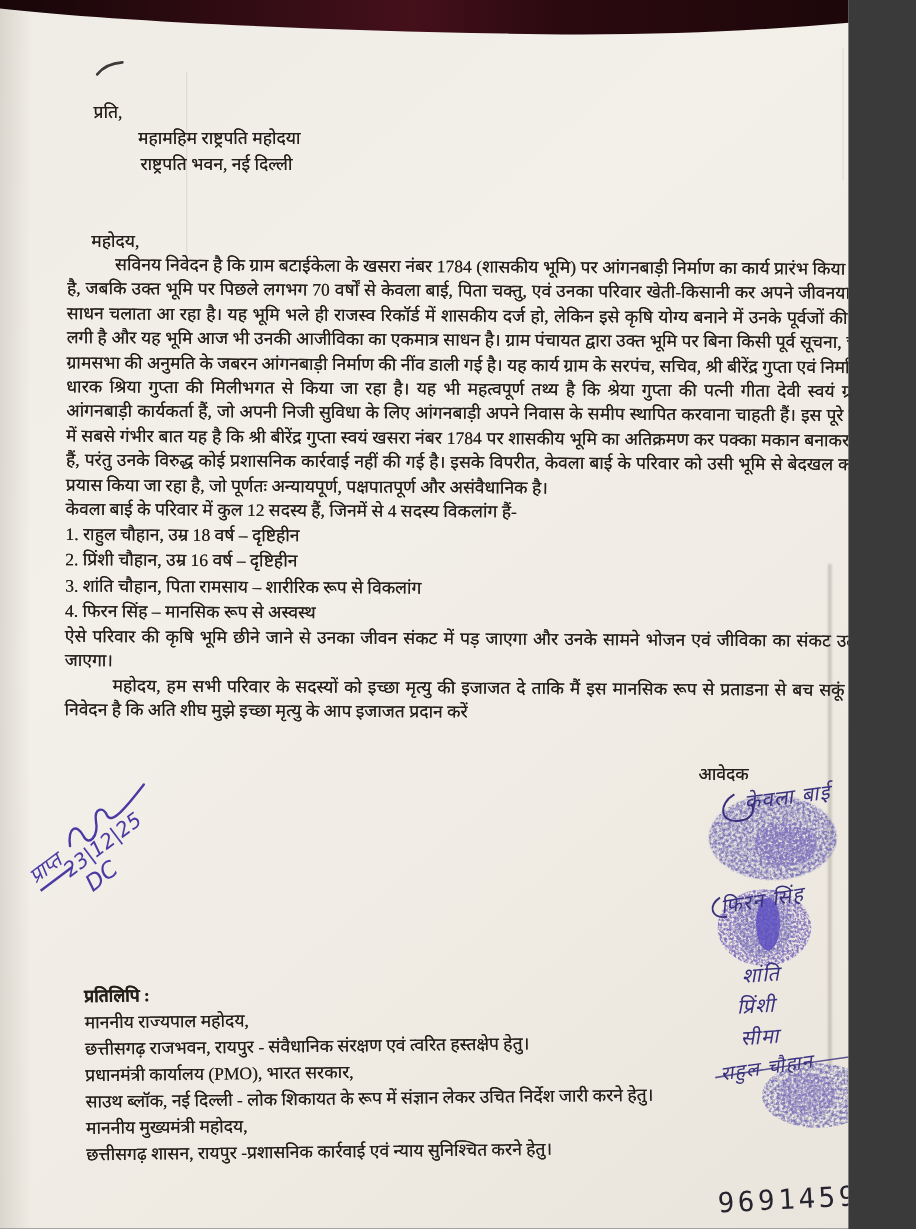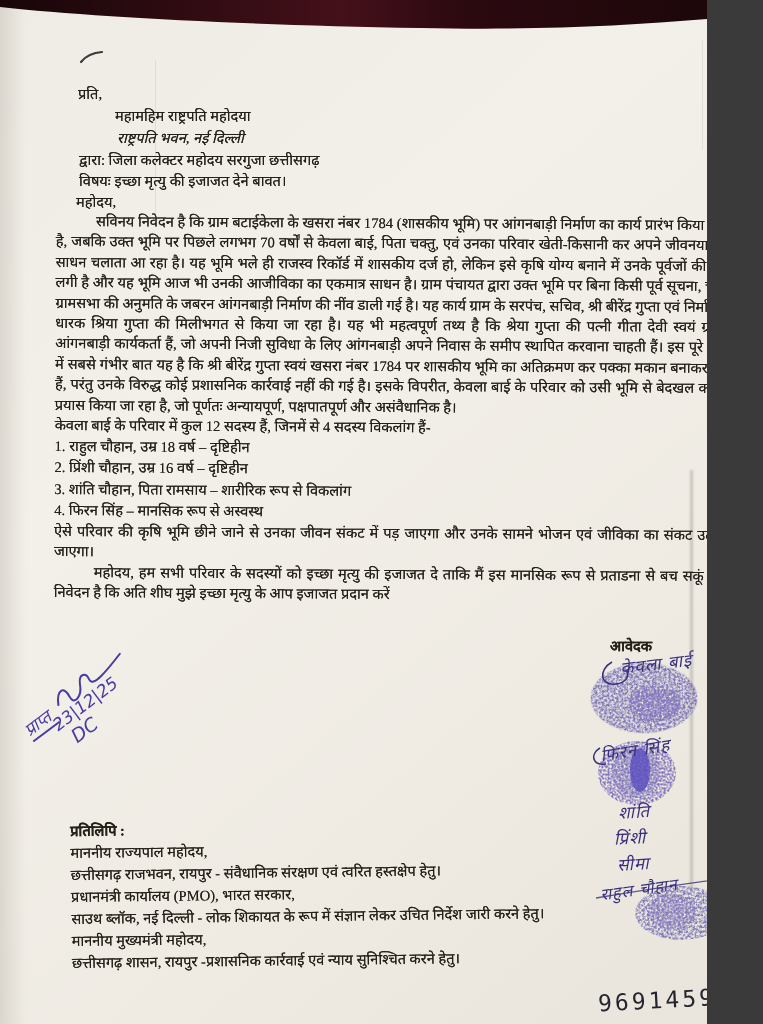--- a/index.html
+++ b/index.html
@@ -54,37 +54,35 @@
   <svg class="overlay" style="left:730px;top:840px;" width="33" height="184">
     <path d="M33,0 C20,35 13,75 16,110 C18,140 25,165 33,184 Z" fill="#161514"></path>
   </svg>
 
   <svg class="overlay" style="left:78px;top:48px;" width="30" height="18">
     <path d="M3,14 Q10,5 24,4" stroke="#3a3a3a" stroke-width="2.2" fill="none" stroke-linecap="round"></path>
   </svg>
 
   <div class="txt hdr" style="left:78px;top:84px;">प्रति,</div>
   <div class="txt hdr" style="left:115px;top:106px;">महामहिम राष्ट्रपति महोदया</div>
-  <div class="txt hdr" style="left:117px;top:128px;font-style:italic;">राष्ट्रपति भवन, नई दिल्ली</div>
-  <div class="txt hdr" style="left:79px;top:150px;">द्वारा: जिला कलेक्टर महोदय सरगुजा छत्तीसगढ़</div>
-  <div class="txt hdr" style="left:79px;top:171px;">विषयः इच्छा मृत्यु की इजाजत देने बावत।</div>
+  <div class="txt hdr" style="left:117px;top:128px;">राष्ट्रपति भवन, नई दिल्ली</div>
   <div class="txt hdr" style="left:76px;top:192px;">महोदय,</div>
 
   <div class="txt body-block" style="left:56px;top:211px;transform:rotate(0.35deg);transform-origin:left top;">
     <p class="indent">सविनय निवेदन है कि ग्राम बटाईकेला के खसरा नंबर 1784 (शासकीय भूमि) पर आंगनबाड़ी निर्माण का कार्य प्रारंभ किया जा रहा है, जबकि उक्त भूमि पर पिछले लगभग 70 वर्षों से केवला बाई, पिता चक्तु, एवं उनका परिवार खेती-किसानी कर अपने जीवनयापन का साधन चलाता आ रहा है। यह भूमि भले ही राजस्व रिकॉर्ड में शासकीय दर्ज हो, लेकिन इसे कृषि योग्य बनाने में उनके पूर्वजों की मेहनत लगी है और यह भूमि आज भी उनकी आजीविका का एकमात्र साधन है। ग्राम पंचायत द्वारा उक्त भूमि पर बिना किसी पूर्व सूचना, चर्चा या ग्रामसभा की अनुमति के जबरन आंगनबाड़ी निर्माण की नींव डाली गई है। यह कार्य ग्राम के सरपंच, सचिव, श्री बीरेंद्र गुप्ता एवं निर्माण टेंडर धारक श्रिया गुप्ता की मिलीभगत से किया जा रहा है। यह भी महत्वपूर्ण तथ्य है कि श्रेया गुप्ता की पत्नी गीता देवी स्वयं ग्राम की आंगनबाड़ी कार्यकर्ता हैं, जो अपनी निजी सुविधा के लिए आंगनबाड़ी अपने निवास के समीप स्थापित करवाना चाहती हैं। इस पूरे प्रकरण में सबसे गंभीर बात यह है कि श्री बीरेंद्र गुप्ता स्वयं खसरा नंबर 1784 पर शासकीय भूमि का अतिक्रमण कर पक्का मकान बनाकर रह रहे हैं, परंतु उनके विरुद्ध कोई प्रशासनिक कार्रवाई नहीं की गई है। इसके विपरीत, केवला बाई के परिवार को उसी भूमि से बेदखल करने का प्रयास किया जा रहा है, जो पूर्णतः अन्यायपूर्ण, पक्षपातपूर्ण और असंवैधानिक है।</p>
     <p class="listline">केवला बाई के परिवार में कुल 12 सदस्य हैं, जिनमें से 4 सदस्य विकलांग हैं-</p>
     <p class="listline">1. राहुल चौहान, उम्र 18 वर्ष – दृष्टिहीन</p>
     <p class="listline">2. प्रिंशी चौहान, उम्र 16 वर्ष – दृष्टिहीन</p>
     <p class="listline">3. शांति चौहान, पिता रामसाय – शारीरिक रूप से विकलांग</p>
     <p class="listline">4. फिरन सिंह – मानसिक रूप से अस्वस्थ</p>
     <p>ऐसे परिवार की कृषि भूमि छीने जाने से उनका जीवन संकट में पड़ जाएगा और उनके सामने भोजन एवं जीविका का संकट उत्पन्न हो जाएगा।</p>
     <p class="indent">महोदय, हम सभी परिवार के सदस्यों को इच्छा मृत्यु की इजाजत दे ताकि मैं इस मानसिक रूप से प्रताडना से बच सकूं आपसे निवेदन है कि अति शीघ मुझे इच्छा मृत्यु के आप इजाजत प्रदान करें</p>
   </div>
 
-  <div class="txt" style="left:610px;top:636px;font-weight:bold;">आवेदक</div>
+  <div class="txt" style="left:582px;top:636px;font-weight:normal;">आवेदक</div>
 
   <svg class="overlay" width="763" height="1024">
     <defs>
       <filter id="ink1" x="-25%" y="-25%" width="150%" height="150%">
         <feTurbulence type="fractalNoise" baseFrequency="0.42" numOctaves="3" seed="7" result="n"></feTurbulence>
         <feColorMatrix in="n" type="matrix" values="0 0 0 0 0.21  0 0 0 0 0.19  0 0 0 0 0.47  0 0 0 2.6 -0.85"></feColorMatrix>
         <feComposite in2="SourceGraphic" operator="in"></feComposite>
       </filter>
       <filter id="ink2" x="-25%" y="-25%" width="150%" height="150%">
         <feTurbulence type="fractalNoise" baseFrequency="0.5" numOctaves="3" seed="23" result="n"></feTurbulence>

